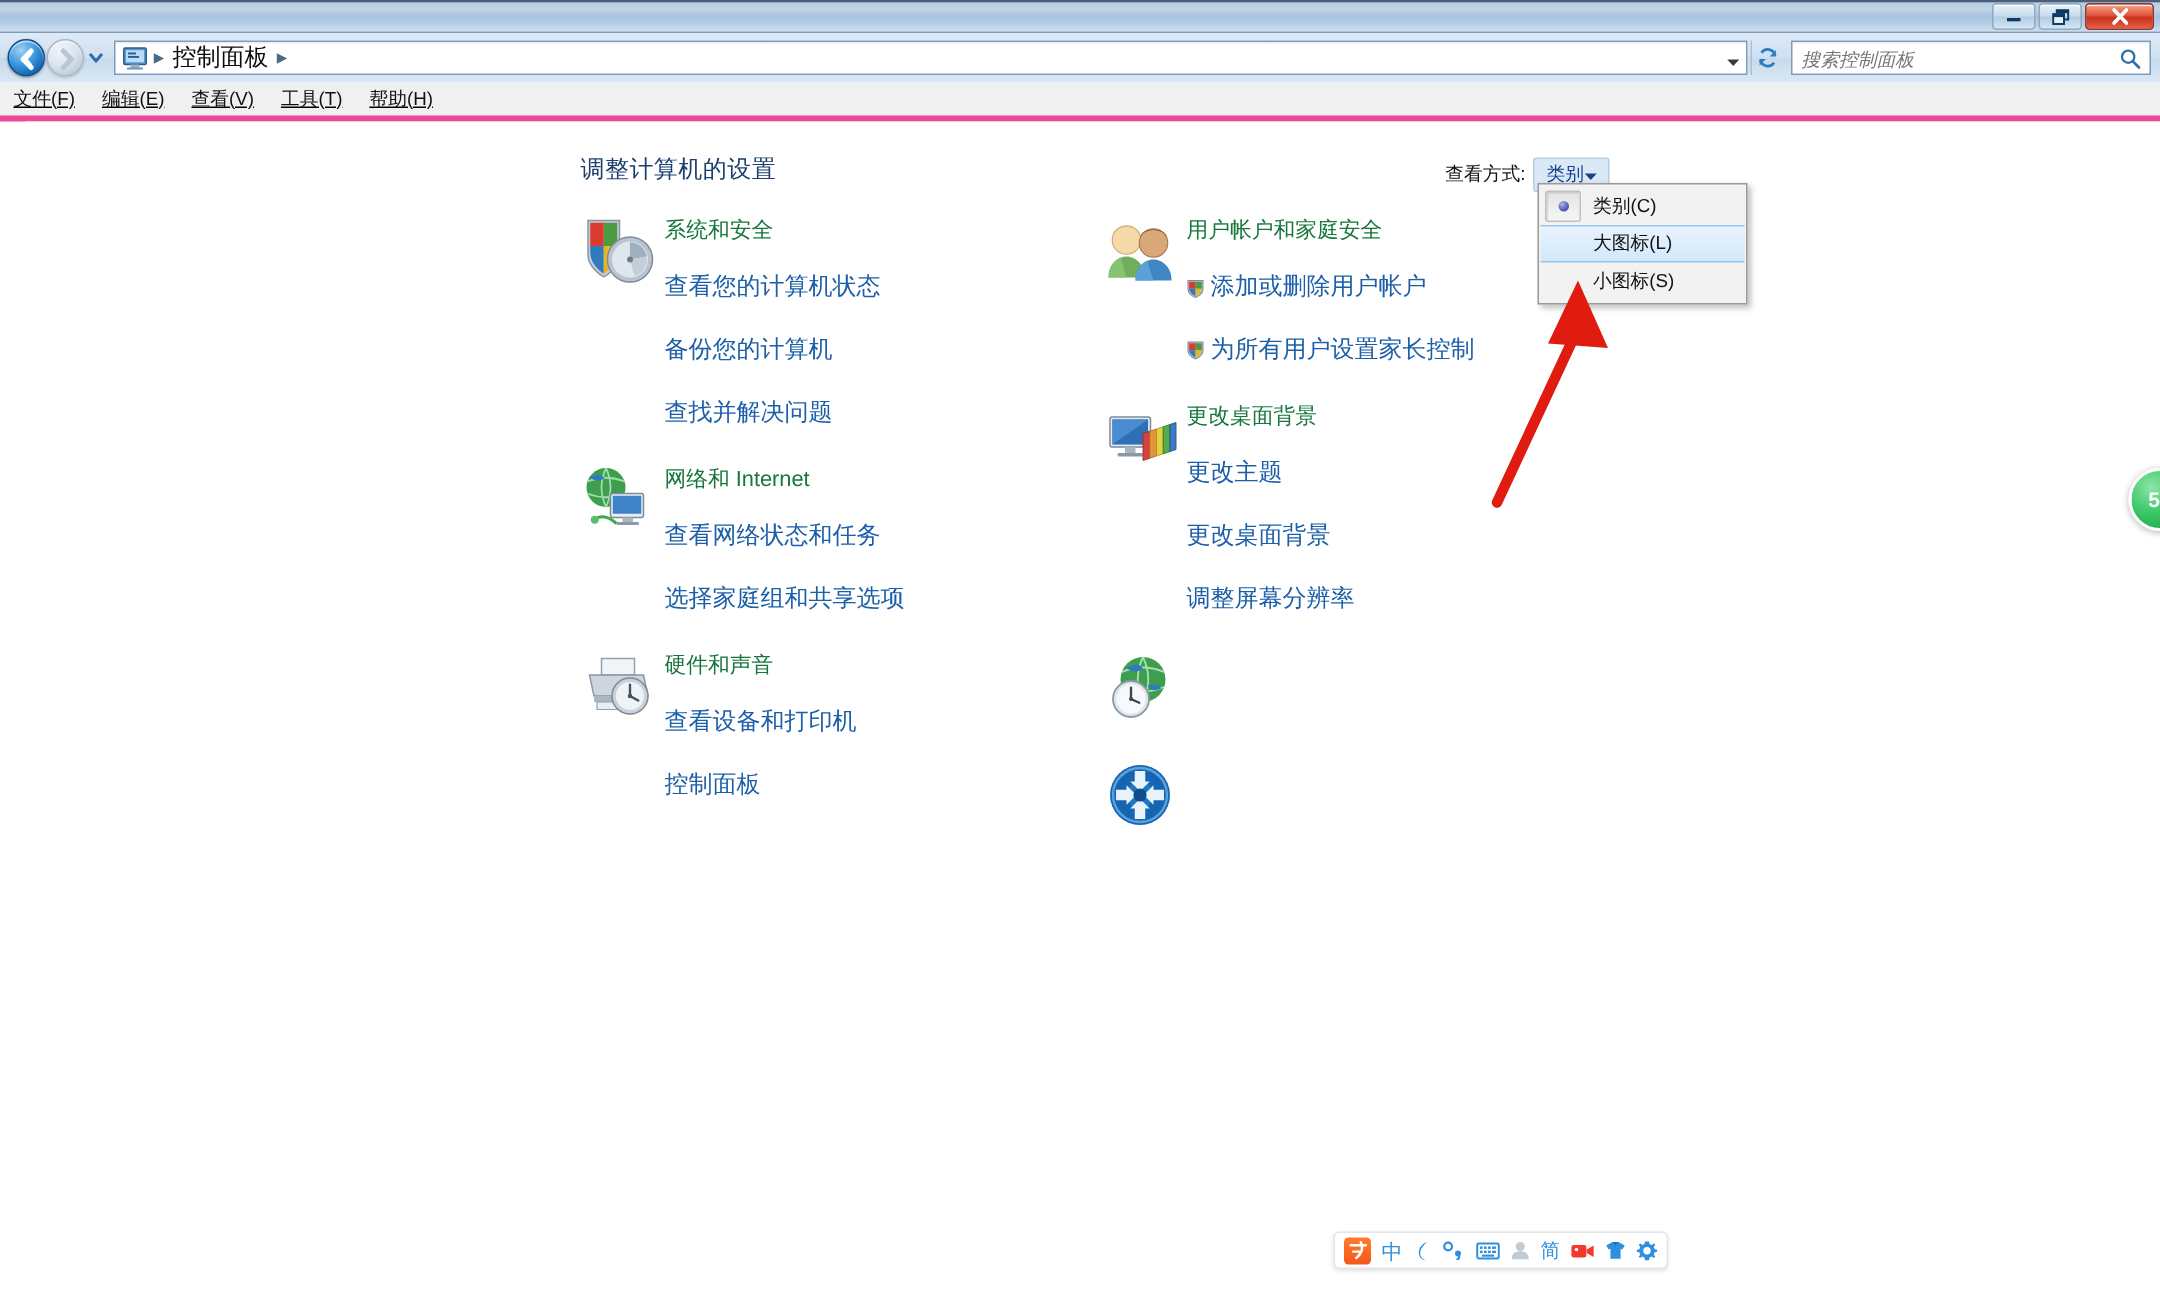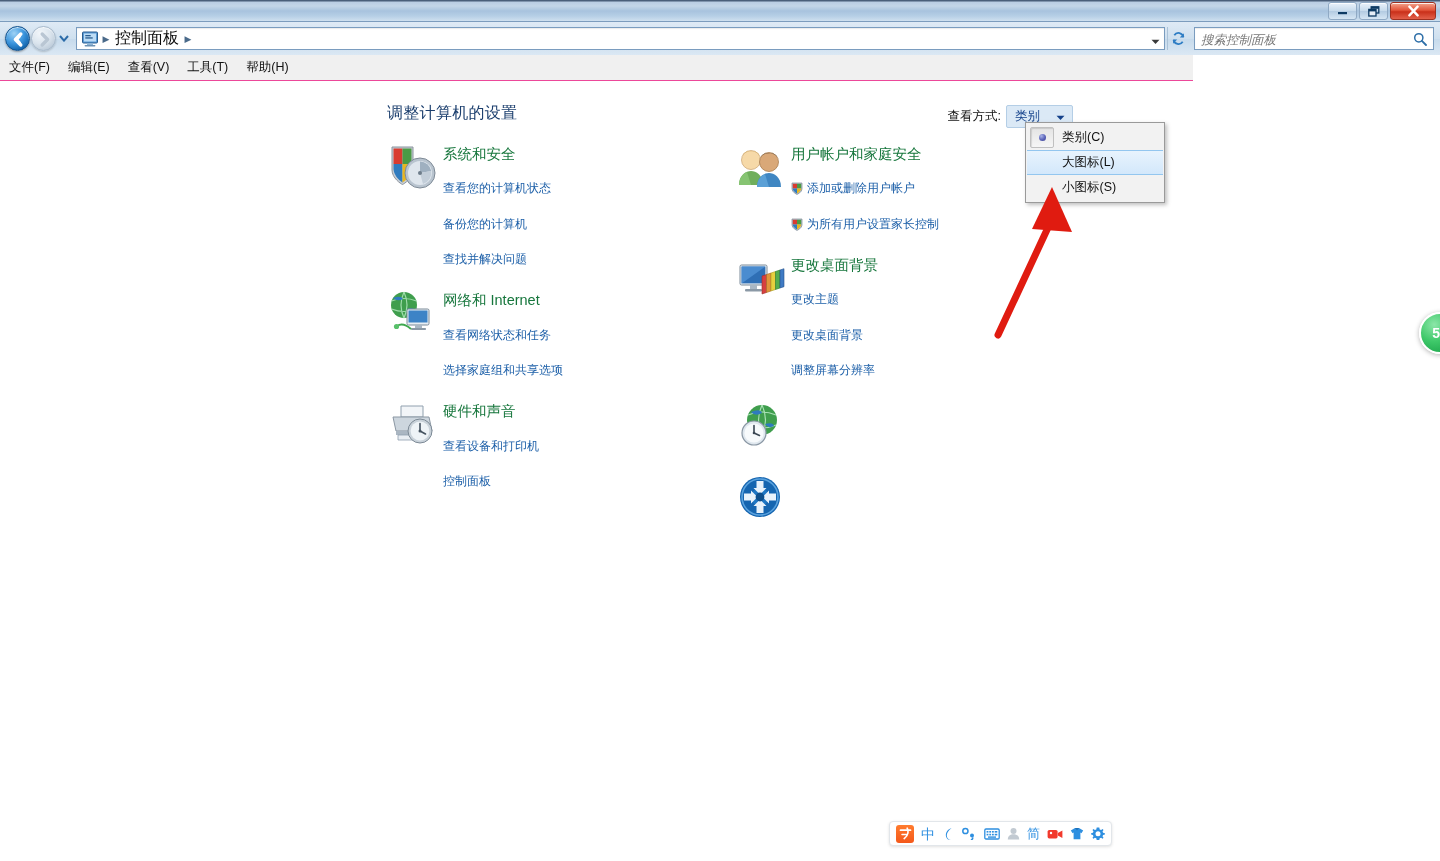--- a/index.html
+++ b/index.html
@@ -76,24 +76,24 @@
   }
   .searchbox input{
     flex:1; border:none; outline:none; height:19px;
     font-family:"Liberation Sans",sans-serif; font-size:12.5px;
     font-style:italic; color:#6a6a6a; padding-left:6px; background:transparent;
   }
   .searchbox .mag{ margin-right:6px; }
 
   
   .menubar{
-    position:absolute; left:0; top:55px; width:1193px; height:26px;
+    position:absolute; left:0; top:55px; width:1440px; height:26px;
     background:#f0f0f0;
-    border-bottom:1px solid #ec4899;
-    display:flex; align-items:center;
+    border-bottom:4px solid #ec4899;
+    display:flex; align-items:center;text-decoration:underline;
   }
   .menuitem{ padding:3px 9px; color:#111; font-size:12.5px; cursor:default; }
 
   
   .content{
     position:absolute; left:17px; top:81px; width:1440px; height:780px;
     background:#ffffff;
   }
   .page-title{
     position:absolute; left:370px; top:22px;
@@ -101,21 +101,21 @@
     letter-spacing:.3px;
   }
 
   
   .viewmode{
     position:absolute; right:384px; top:24px;
     display:flex; align-items:center; font-size:12.5px; color:#111;
   }
   .viewmode-label{ margin-right:5px; }
   .viewmode-btn{
-    display:flex; align-items:center; gap:16px;
+    display:flex; align-items:center; gap:0;
     padding:2px 7px 2px 8px;
     background:#dbe9f6; border:1px solid #b4cee6; border-radius:2px;
     color:#15428b; cursor:pointer;
   }
   .viewmode-btn .cap{ font-size:12.5px; }
 
   .vm-menu{
     position:absolute; left:1008px; top:41px; width:140px;
     background:#f2f2f2; border:1px solid #9a9a9a;
     box-shadow:2px 2px 4px rgba(0,0,0,.25);
@@ -152,21 +152,21 @@
   .catcol.right{ left:348px; }
   .cat{ display:flex; margin-bottom:20px; }
   .cat-icon{ width:56px; flex:0 0 56px; height:54px; position:relative; }
   .cat-body{ padding-top:2px; }
   .cat-head{
     font-size:14.5px; color:#2e7d32;
     color:#16763c;
     margin-bottom:3px; cursor:pointer; line-height:1.25;
   }
   .cat-link{
-    font-size:12px; color:#1c5fa8; line-height:1.62;
+    font-size:16px; color:#1c5fa8; line-height:1.62;
     cursor:pointer; display:flex; align-items:center; gap:4px;margin-top:16px;
   }
 
   
   .annot{ position:absolute; left:990px; top:185px; z-index:60; pointer-events:none; }
 
   
   .badge{
     position:absolute; left:1419px; top:312px; width:42px; height:42px;
     border-radius:50%;

